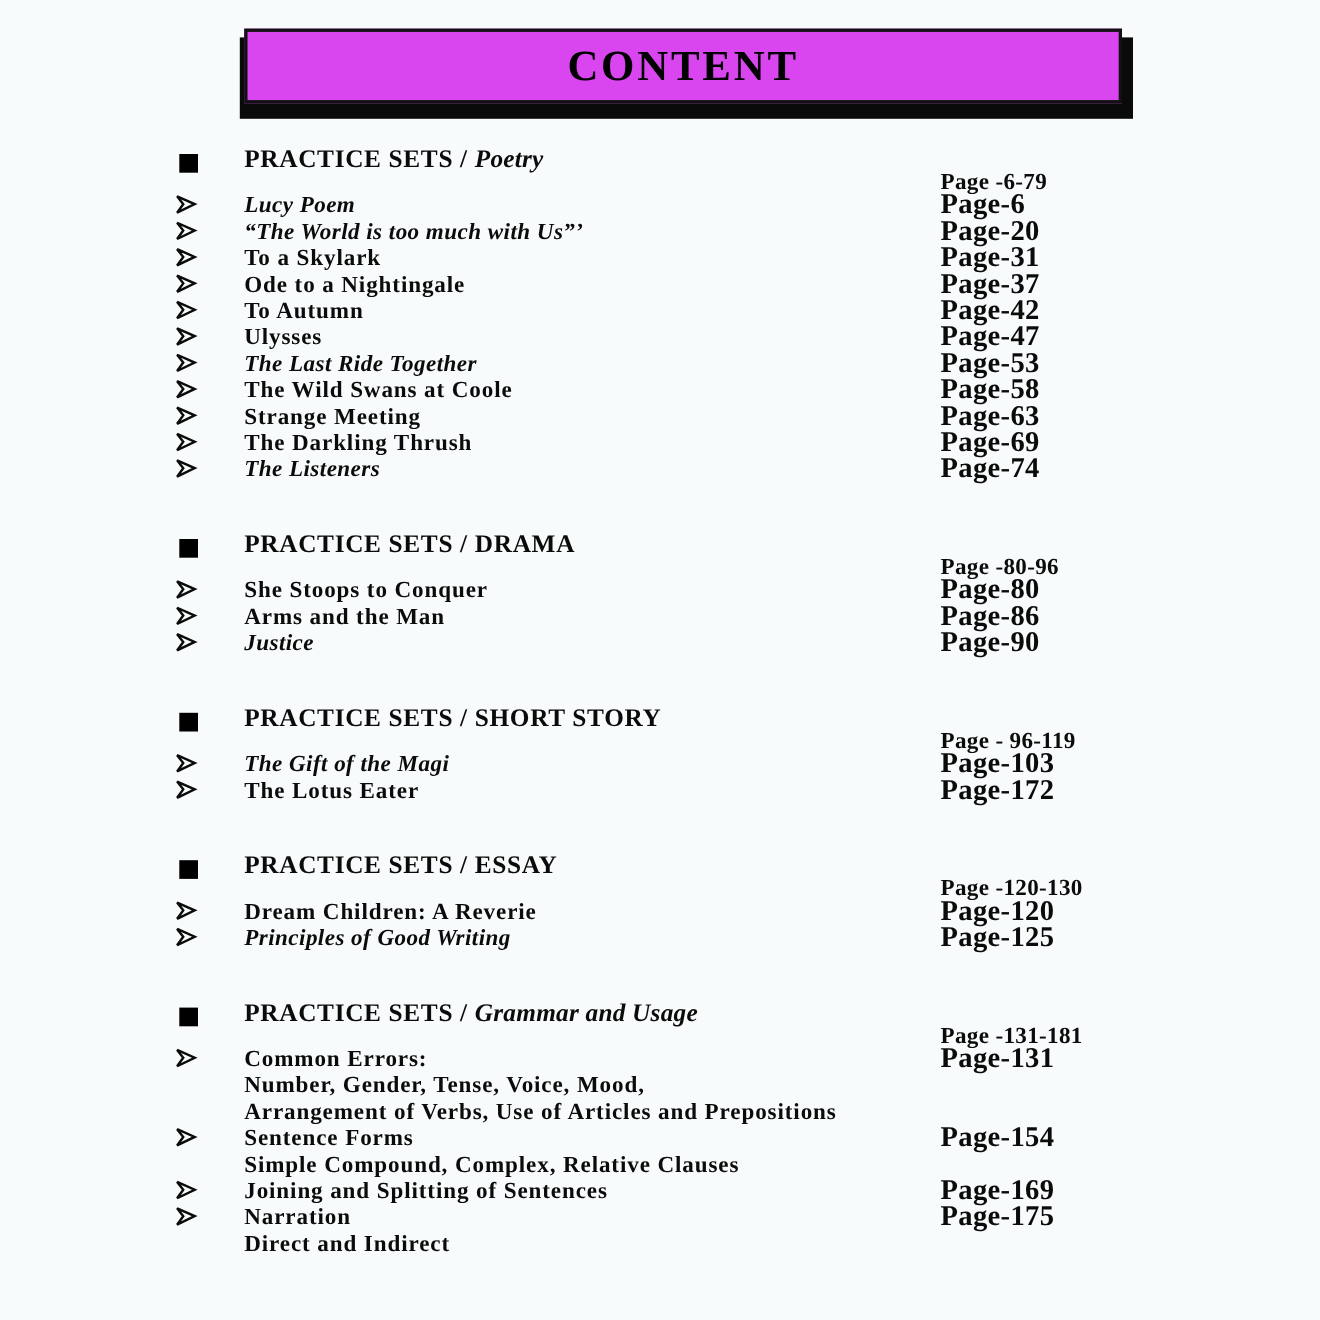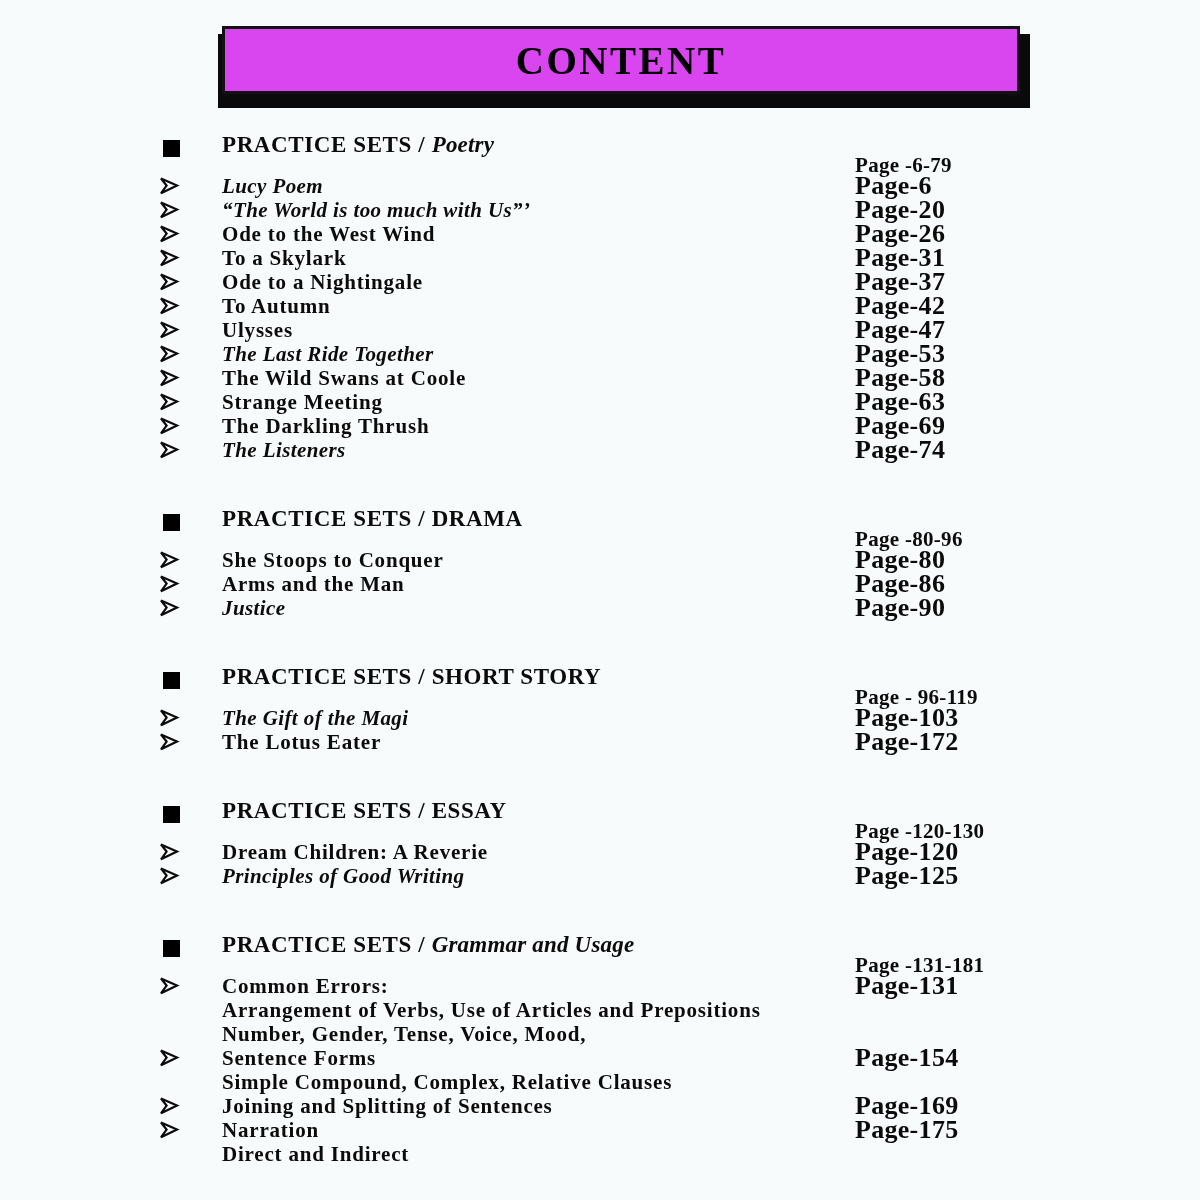--- a/index.html
+++ b/index.html
@@ -211,29 +211,20 @@
           </span>
           <div class="item-title italic">“The World is too much with Us”’</div>
           <div class="item-page"><span class="pw">Page-</span><span>20</span></div>
         </div>
         <div class="item">
           <span class="arrow-bullet">
             <svg width="22" height="18" viewBox="0 0 22 18" aria-hidden="true">
               <path d="M2 1.5 L18 8.6 L2 16.3 L7.6 8.6 Z" fill="none" stroke="#0b0b0b" stroke-width="2.2" stroke-linejoin="miter"></path>
             </svg>
           </span>
-          <div class="item-title">Ode to the West Wind</div>
-          <div class="item-page"><span class="pw">Page-</span><span>26</span></div>
-        </div>
-        <div class="item">
-          <span class="arrow-bullet">
-            <svg width="22" height="18" viewBox="0 0 22 18" aria-hidden="true">
-              <path d="M2 1.5 L18 8.6 L2 16.3 L7.6 8.6 Z" fill="none" stroke="#0b0b0b" stroke-width="2.2" stroke-linejoin="miter"></path>
-            </svg>
-          </span>
           <div class="item-title">To a Skylark</div>
           <div class="item-page"><span class="pw">Page-</span><span>31</span></div>
         </div>
         <div class="item">
           <span class="arrow-bullet">
             <svg width="22" height="18" viewBox="0 0 22 18" aria-hidden="true">
               <path d="M2 1.5 L18 8.6 L2 16.3 L7.6 8.6 Z" fill="none" stroke="#0b0b0b" stroke-width="2.2" stroke-linejoin="miter"></path>
             </svg>
           </span>
           <div class="item-title">Ode to a Nightingale</div>
@@ -408,24 +399,24 @@
         <div class="item">
           <span class="arrow-bullet">
             <svg width="22" height="18" viewBox="0 0 22 18" aria-hidden="true">
               <path d="M2 1.5 L18 8.6 L2 16.3 L7.6 8.6 Z" fill="none" stroke="#0b0b0b" stroke-width="2.2" stroke-linejoin="miter"></path>
             </svg>
           </span>
           <div class="item-title">Common Errors:</div>
           <div class="item-page"><span class="pw">Page-</span><span>131</span></div>
         </div>
         <div class="subline">
+          <div class="item-title">Number, Gender, Tense, Voice, Mood,</div>
+        </div>
+        <div class="subline">
           <div class="item-title">Arrangement of Verbs, Use of Articles and Prepositions</div>
-        </div>
-        <div class="subline">
-          <div class="item-title">Number, Gender, Tense, Voice, Mood,</div>
         </div>
         <div class="item">
           <span class="arrow-bullet">
             <svg width="22" height="18" viewBox="0 0 22 18" aria-hidden="true">
               <path d="M2 1.5 L18 8.6 L2 16.3 L7.6 8.6 Z" fill="none" stroke="#0b0b0b" stroke-width="2.2" stroke-linejoin="miter"></path>
             </svg>
           </span>
           <div class="item-title">Sentence Forms</div>
           <div class="item-page"><span class="pw">Page-</span><span>154</span></div>
         </div>

